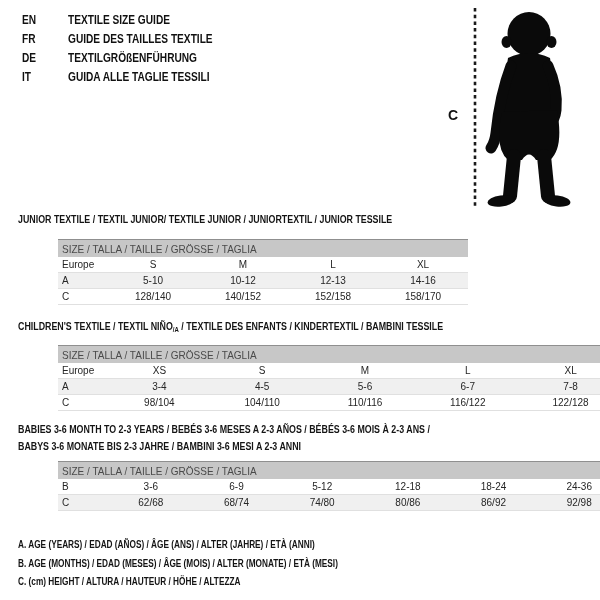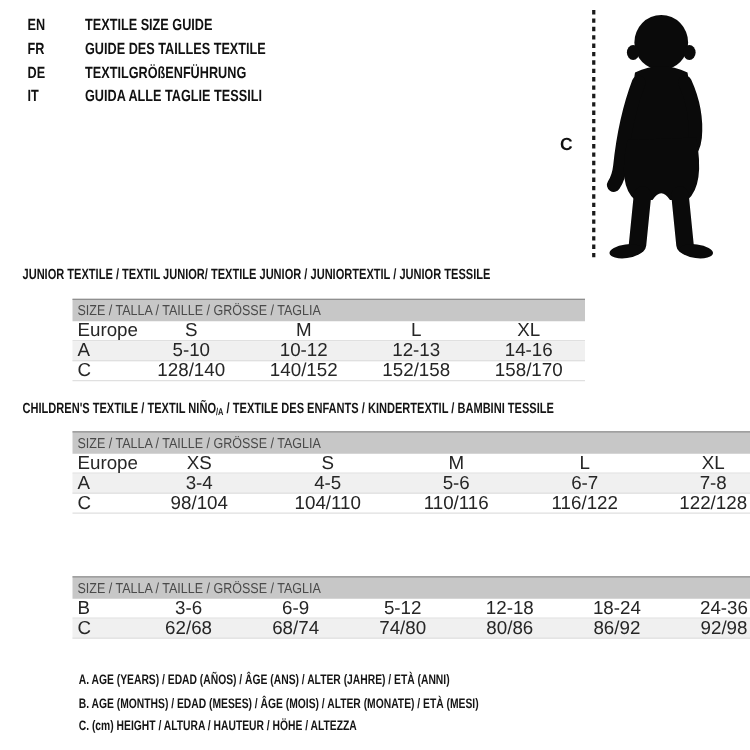--- a/index.html
+++ b/index.html
@@ -30,33 +30,33 @@
     height:18px; background:var(--band,#c7c7c7); border-top:1px solid var(--band-border,#8f8f8f);
     display:flex; align-items:center; padding-left:4px;
   }
   .tbl-head span {
     font-size:11.5px; color:var(--head-ink,#4a4a4a); white-space:nowrap;
     display:inline-block; transform:scaleX(0.87); transform-origin:0 50%;
   }
   .trow {
     display:flex; height:16px; align-items:center;
     border-bottom:1px solid var(--row-border,#e0e0e0);
-    font-size:15px; color:var(--cell-ink,#262626);
+    font-size:10px; color:var(--cell-ink,#262626);
   }
   .trow.shaded { background:var(--shade,#f0f0f0); }
   .tlab { width:50px; flex:0 0 50px; padding-left:4px; }
   .tcell { flex:1; text-align:center; }
   #t1 { top:239px; width:410px; }
   #t2 { top:345px; width:564px; }
   #t3 { top:461px; width:564px; }
   #t1-title { top:211px;text-align:right; }
   #t2-title { top:318px; }
   #t3-title { top:421px; }
   
-  .footnotes { position:absolute; left:18px; top:535px;margin-left:45px; }
+  .footnotes { position:absolute; left:18px; top:535px; }
   .fn {
     display:block; height:18.5px; line-height:18.5px; font-weight:bold; font-size:11px;
     color:#141414; white-space:nowrap; transform:scaleX(0.75); transform-origin:0 50%;
   }
 </style>
 </head>
 <body>
 
 <div class="canvas">
 
@@ -155,20 +155,24 @@
     <div class="trow">
       <span class="tlab">C</span>
       <span class="tcell">98/104</span>
       <span class="tcell">104/110</span>
       <span class="tcell">110/116</span>
       <span class="tcell">116/122</span>
       <span class="tcell">122/128</span>
     </div>
   </div>
 
+  <div class="tbl-title" id="t3-title">
+    <span class="tline">BABIES 3-6 MONTH TO 2-3 YEARS / BEBÉS 3-6 MESES A 2-3 AÑOS / BÉBÉS 3-6 MOIS À 2-3 ANS /</span>
+    <span class="tline">BABYS 3-6 MONATE BIS 2-3 JAHRE / BAMBINI 3-6 MESI A 2-3 ANNI</span>
+  </div>
   <div class="tbl" id="t3">
     <div class="tbl-head">
       <span>SIZE / TALLA / TAILLE / GRÖSSE / TAGLIA</span>
     </div>
     <div class="trow">
       <span class="tlab">B</span>
       <span class="tcell">3-6</span>
       <span class="tcell">6-9</span>
       <span class="tcell">5-12</span>
       <span class="tcell">12-18</span>

